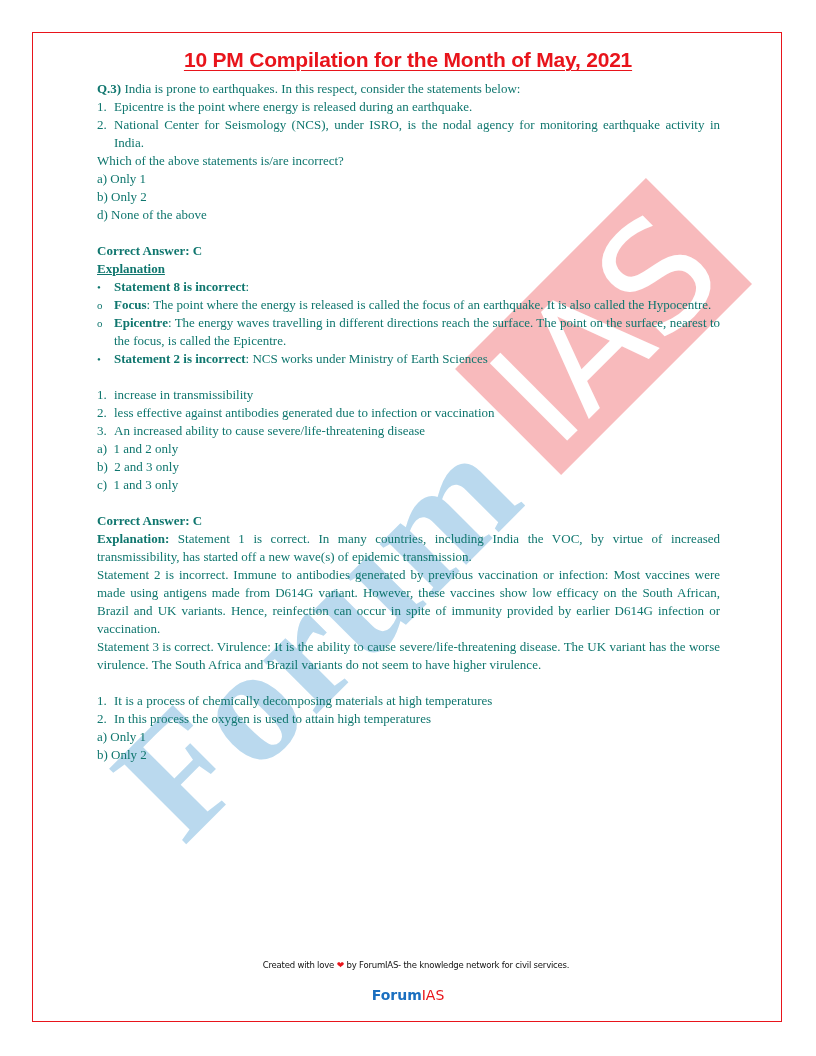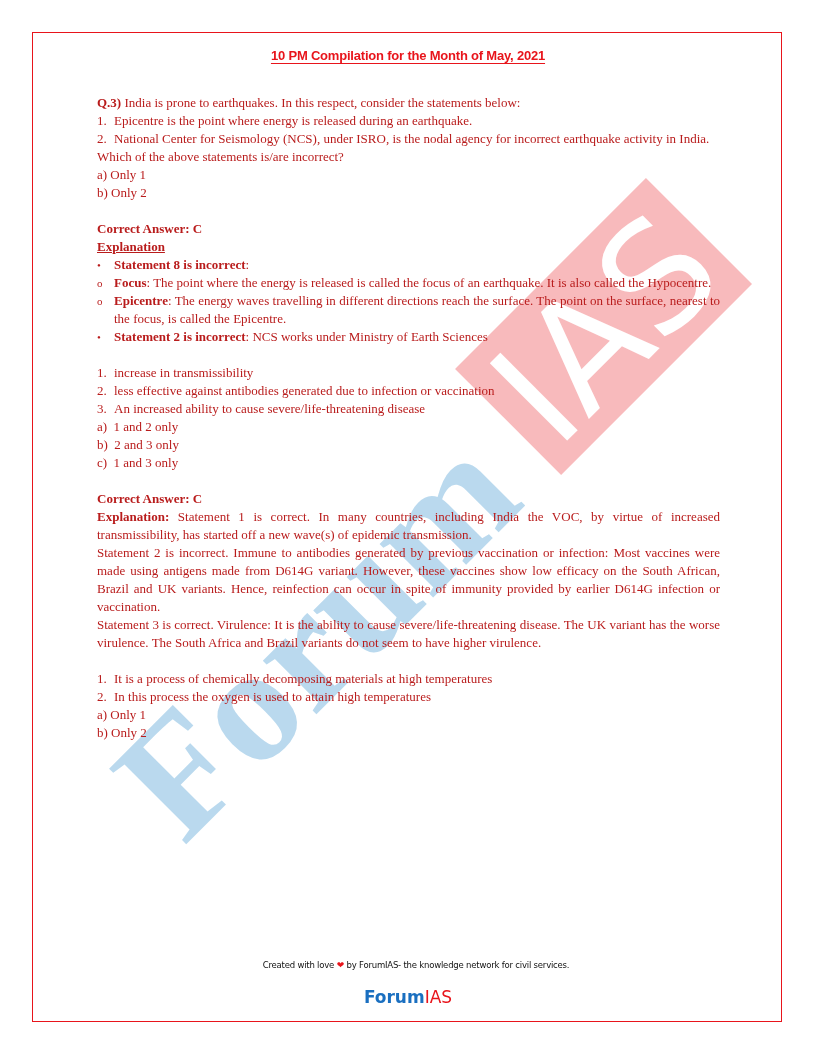--- a/index.html
+++ b/index.html
@@ -4,27 +4,27 @@
   <style>
     html, body { margin: 0; padding: 0; background: #ffffff; }
     body { width: 816px; height: 1056px; position: relative; overflow: hidden; }
     .page-border {
       position: absolute; left: 32px; top: 32px; width: 750px; height: 990px;
       border: 1px solid #e8141b; box-sizing: border-box;
     }
     .watermark { position: absolute; left: 0; top: 0; width: 816px; height: 1056px; pointer-events: none; z-index: 0; }
     .title {
       position: absolute; left: 0; width: 816px; top: 48px; text-align: center;
-      font-family: "Liberation Sans", sans-serif; font-weight: bold; font-size: 13px;
+      font-family: "Liberation Sans", sans-serif; font-weight: bold; font-size: 21px;
       color: #e8141b; letter-spacing: -0.2px;
     }
     .title span { text-decoration: underline; text-decoration-thickness: 1px; text-underline-offset: 3px; }
     .content {
-      position: absolute; left: 97px; top: 94px; width: 623px;
-      font-family: "Liberation Serif", serif; font-size: 13px; line-height: 18px; color: #b91c1c;
+      position: absolute; left: 97px; top: 80px; width: 623px;
+      font-family: "Liberation Serif", serif; font-size: 13px; line-height: 18px; color: #0f766e;
       z-index: 1;
     }
     .line { white-space: nowrap; }
     .justify { text-align: justify; }
     .b { font-weight: bold; }
     .u { text-decoration: underline; text-align: right; }
     .gap { height: 18px; }
     .numitem { display: flex; }
     .numitem .n { width: 17px; flex: none; }
     .numitem .t { flex: 1; text-align: justify; }
@@ -33,21 +33,21 @@
     .bullet .t { flex: 1; text-align: justify; }
     .footer {
       position: absolute; left: 0; width: 816px; top: 959px; text-align: center;
       font-family: "DejaVu Sans", sans-serif; font-size: 8.5px; line-height: 13px; color: #111;
       letter-spacing: -0.2px;
       margin-left: 8px;
     }
     .heart { color: #e8141b; font-size: 9px; }
     .logo {
       position: absolute; left: 0; width: 816px; top: 987px; text-align: center;
-      font-family: "DejaVu Sans", sans-serif; font-size: 17px; font-weight: bold;
+      font-family: "DejaVu Sans", sans-serif; font-size: 14px; font-weight: bold;
     }
     .logo .f { color: #1a6fc0; }
     .logo .i { color: #e8141b; font-weight: normal; }
   </style>
 </head>
 <body>
 
 <div class="page-border"></div>
 
 <svg class="watermark" viewBox="0 0 816 1056" xmlns="http://www.w3.org/2000/svg">
@@ -67,25 +67,26 @@
 <div class="content">
 
   <div>
     <div class="line"><span class="b">Q.3)</span><span> India is prone to earthquakes. In this respect, consider the statements below:</span></div>
     <div class="numitem">
         <span class="n">1.</span>
         <span class="t">Epicentre is the point where energy is released during an earthquake.</span>
       </div>
     <div class="numitem">
         <span class="n">2.</span>
-        <span class="t">National Center for Seismology (NCS), under ISRO, is the nodal agency for incorrect earthquake activity in India.</span>
+        <span class="t">National Center for Seismology (NCS), under ISRO, is the nodal agency for monitoring earthquake activity in India.</span>
       </div>
     <div>Which of the above statements is/are incorrect?</div>
     <div>a) Only 1</div>
     <div>b) Only 2</div>
+    <div>d) None of the above</div>
     <div class="gap"></div>
     <div class="b">Correct Answer: C</div>
     <div class="b u" style="display:inline-block">Explanation</div>
     <div class="bullet">
         <span class="m">•</span>
         <span class="t"><span class="b">Statement 8 is incorrect</span><span>:</span></span>
       </div>
     <div class="bullet">
         <span class="m">o</span>
         <span class="t"><span class="b">Focus</span><span>: The point where the energy is released is called the focus of an earthquake. It is also called the Hypocentre.</span></span>

